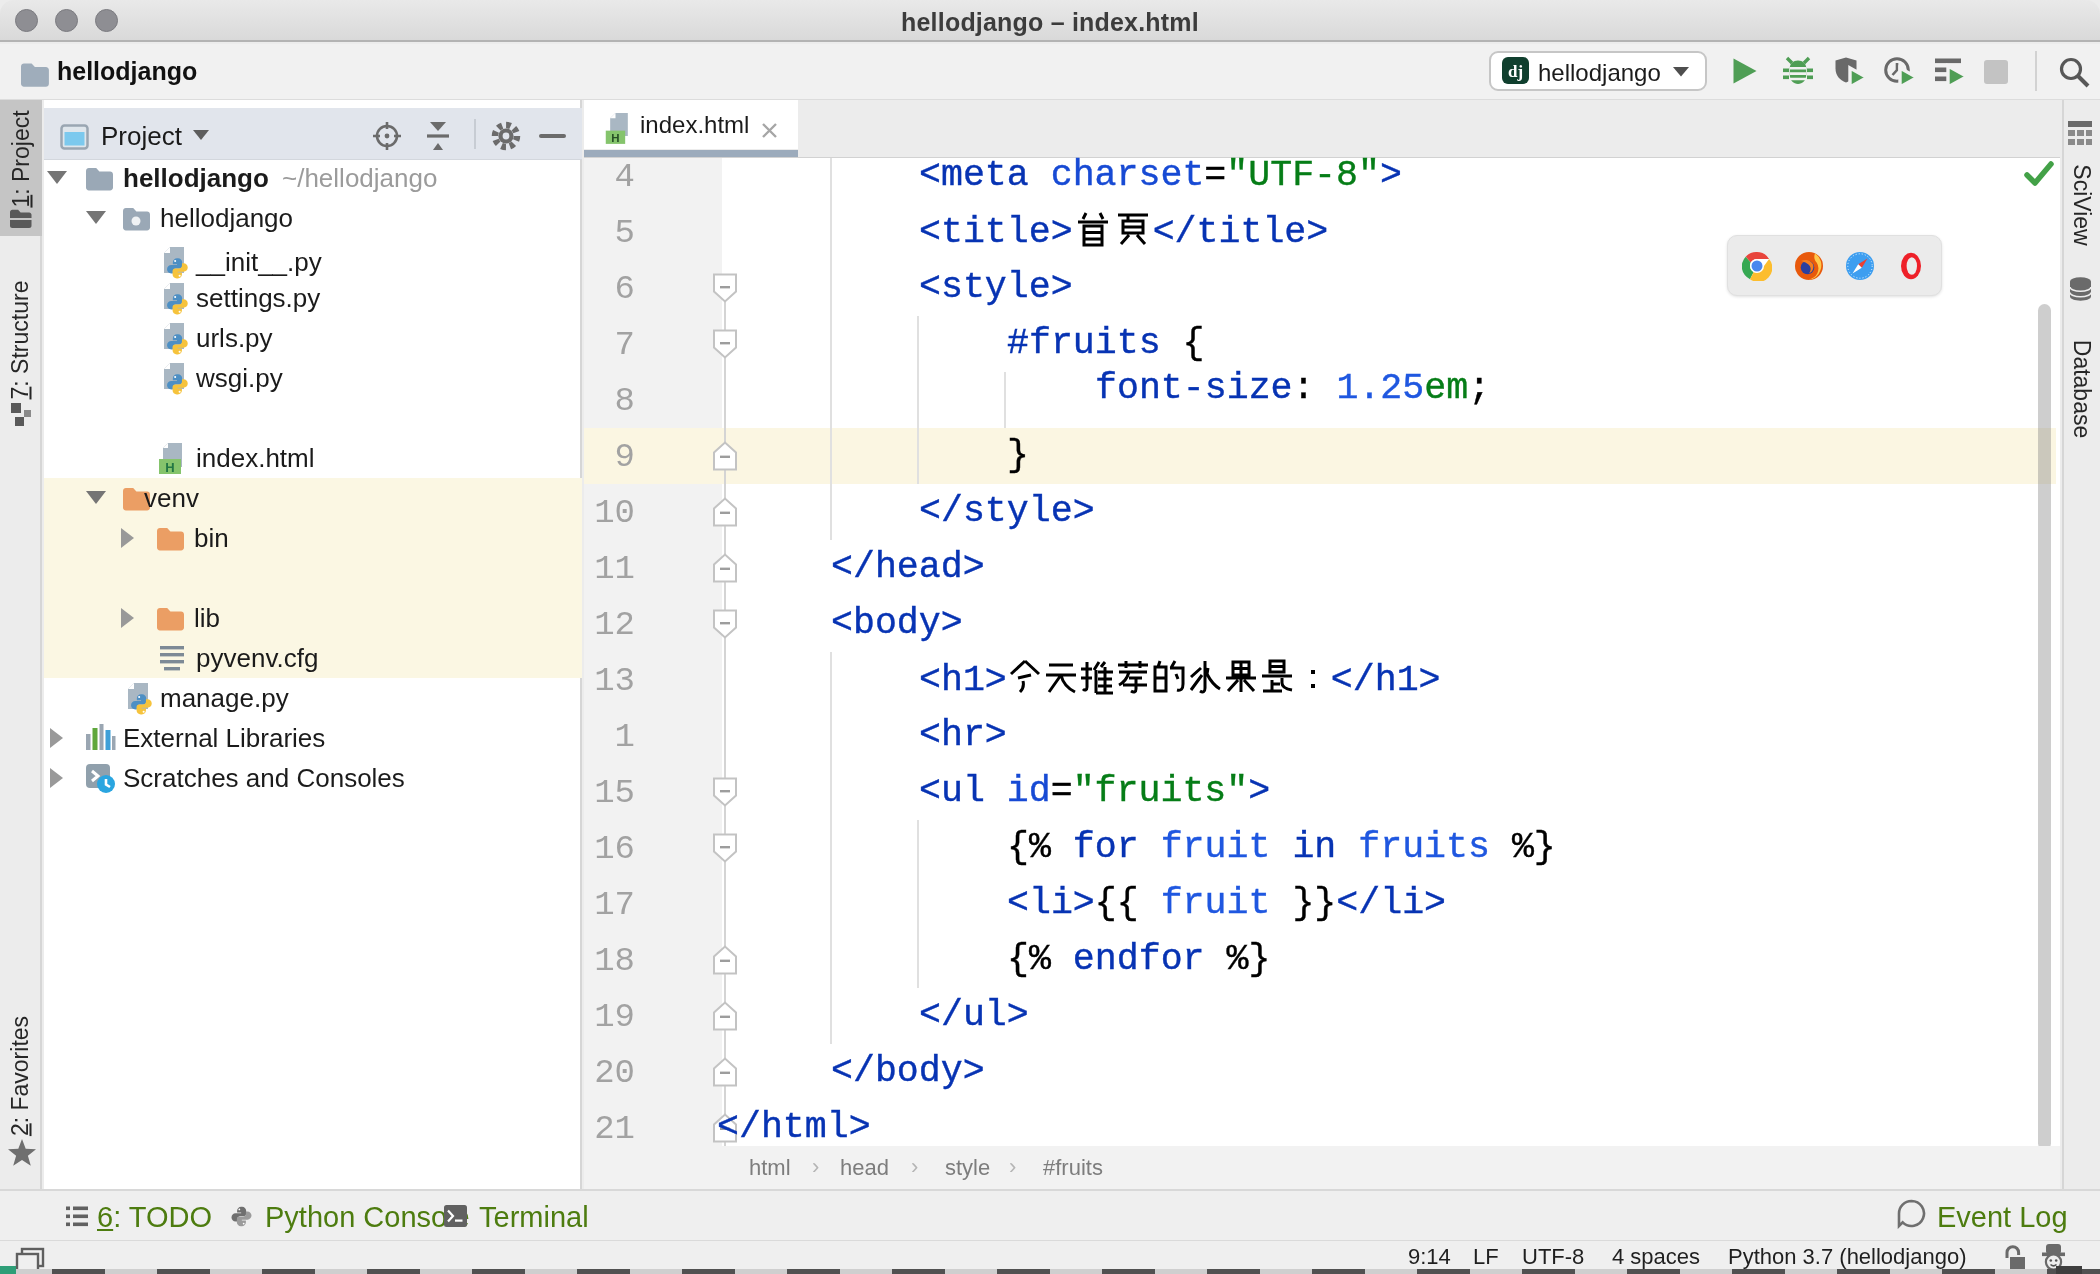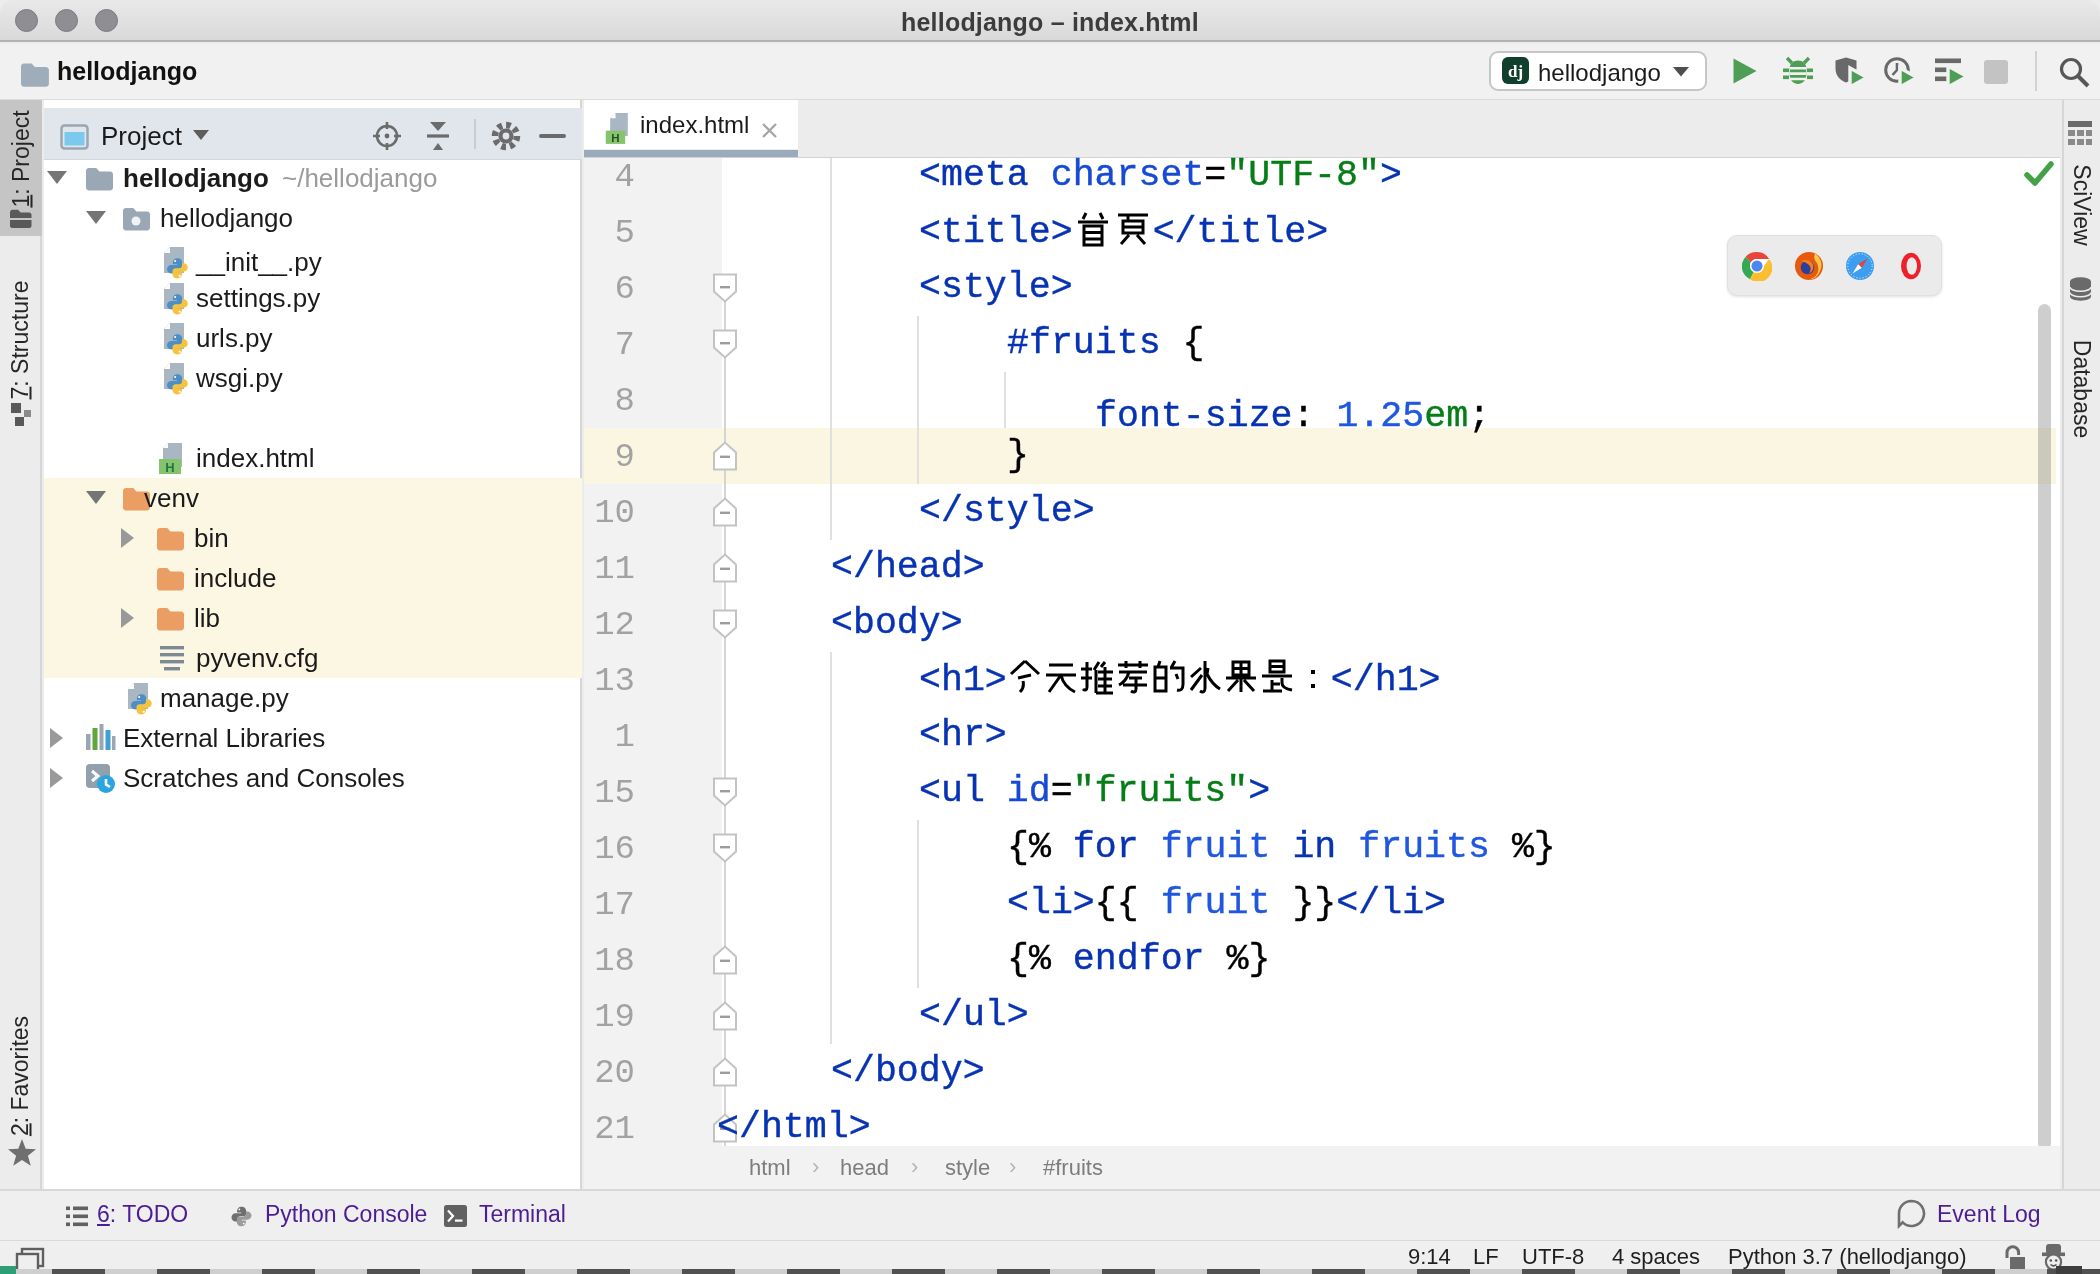--- a/index.html
+++ b/index.html
@@ -36,21 +36,21 @@
 #crow{left:0;top:328px;width:1472px;height:56px;background:#fbf6e2}
 .ln{position:absolute;width:71px;text-align:right;font-family:"Liberation Mono",monospace;font-size:34px;color:#a2a2a2}
 .cl{position:absolute;font-family:"Liberation Mono",monospace;font-size:36.6px;white-space:pre;color:#000;-webkit-text-stroke:.4px}
 .nv{color:#0733b3}.bb{color:#1f57e0}.gr{color:#067d17}.at{color:#174ad4}
 .ig{position:absolute;width:2px;background:#e0e0e0}
 #sbthumb{left:1454px;top:204px;width:13px;height:846px;background:rgba(125,125,125,.38);border-radius:7px}
 #bcrumb{left:0;top:1046px;width:1476px;height:43px;background:#f2f2f2;font-size:22px;color:#7d7d7d}
 
 #rstripe{left:2062px;top:100px;width:38px;height:1089px;background:#ececec;border-left:2px solid #d6d6d6}
 
-#botbar{left:0;top:1189px;width:2100px;height:51px;background:#efefef;border-top:2px solid #d8d8d8;font-size:23px;color:#4c1d95}
+#botbar{left:0;top:1189px;width:2100px;height:51px;background:#efefef;border-top:2px solid #d8d8d8;font-size:29px;color:#4d7c0f}
 #statusbar{left:0;top:1240px;width:2100px;height:34px;background:#efefef;border-top:1px solid #dadada;font-size:22px;color:#1f1f1f}
 #dock{left:0;top:1269px;width:2100px;height:5px;background:repeating-linear-gradient(90deg,#cfcfcf 0 52px,#515151 52px 105px)}
 .ico{position:absolute}
 </style></head>
 <body>
 <svg width="0" height="0" style="position:absolute">
 <defs>
 <symbol id="pyfile" viewBox="0 0 34 34">
   <path d="M7 8 l6-6 h14 v26 H7 z" fill="#a9b7c3"></path>
   <path d="M7 8 l6-6 v6 z" fill="#fff"></path>
@@ -228,26 +228,20 @@
         </svg>
         <span class="lbl" style="left:100px">venv</span>
       </div>
     <div class="trow" style="top:360px">
         <i class="tri col" style="left:77px"></i>
         <svg class="ico" style="left:111px;top:5px" width="30" height="30">
           <path d="M2 8c0-1.6 1.3-2.9 2.9-2.9h7.3l3.2 3.4h10.7c1.6 0 2.9 1.3 2.9 2.9v13.2c0 1.6-1.3 2.9-2.9 2.9H4.9C3.3 27.5 2 26.2 2 24.6z" fill="#eb9e64"></path>
         </svg>
         <span class="lbl" style="left:150px">bin</span>
       </div>
-    <div class="trow" style="top:400px">
-        <svg class="ico" style="left:111px;top:5px" width="30" height="30">
-          <path d="M2 8c0-1.6 1.3-2.9 2.9-2.9h7.3l3.2 3.4h10.7c1.6 0 2.9 1.3 2.9 2.9v13.2c0 1.6-1.3 2.9-2.9 2.9H4.9C3.3 27.5 2 26.2 2 24.6z" fill="#eb9e64"></path>
-        </svg>
-        <span class="lbl" style="left:150px">include</span>
-      </div>
     <div class="trow" style="top:440px">
         <i class="tri col" style="left:77px"></i>
         <svg class="ico" style="left:111px;top:5px" width="30" height="30">
           <path d="M2 8c0-1.6 1.3-2.9 2.9-2.9h7.3l3.2 3.4h10.7c1.6 0 2.9 1.3 2.9 2.9v13.2c0 1.6-1.3 2.9-2.9 2.9H4.9C3.3 27.5 2 26.2 2 24.6z" fill="#eb9e64"></path>
         </svg>
         <span class="lbl" style="left:150px">lib</span>
       </div>
     <div class="trow" style="top:480px">
         <svg class="ico" style="left:113px;top:7px" width="30" height="26">
           <rect x="3" y="1" width="24" height="3.4" fill="#7d8a96"></rect>
@@ -378,21 +372,21 @@
 <div class="ig" style="left:917px;top:820px;height:168px"></div>
 <div class="ig" style="left:1004px;top:372px;height:56px"></div>
 <div class="cl" style="left:919px;top:155px"><span class="nv">&lt;meta </span><span class="at">charset</span>=<span class="gr">"UTF-8"</span><span class="nv">&gt;</span></div>
 <div class="cl" style="left:919px;top:211px"><span class="nv">&lt;title&gt;</span><svg width="40" height="36" viewBox="0 0 36 36" style="vertical-align:-5px" fill="none" stroke="#000" stroke-width="3">
           <path d="M11 2 L8 8 M25 2 L28 8 M3 11 H33 M9 15 H27 V34 H9 Z M9 21.5 H27 M9 28 H27"></path>
         </svg><svg width="40" height="36" viewBox="0 0 36 36" style="vertical-align:-5px" fill="none" stroke="#000" stroke-width="3">
           <path d="M3 4 H33 M13 4 V10 M8 10 H28 V22 H8 Z M8 16 H28 M14 24 L6 33 M22 24 L30 33"></path>
         </svg><span class="nv">&lt;/title&gt;</span></div>
 <div class="cl" style="left:919px;top:267px"><span class="nv">&lt;style&gt;</span></div>
 <div class="cl" style="left:1007px;top:323px"><span class="nv">#fruits</span> {</div>
-<div class="cl" style="left:1095px;top:396px"><span class="nv">font-size</span>: <span class="bb">1.25</span><span class="gr">em</span>;</div>
+<div class="cl" style="left:1095px;top:368px"><span class="nv">font-size</span>: <span class="bb">1.25</span><span class="gr">em</span>;</div>
 <div class="cl" style="left:1007px;top:435px">}</div>
 <div class="cl" style="left:919px;top:491px"><span class="nv">&lt;/style&gt;</span></div>
 <div class="cl" style="left:831px;top:547px"><span class="nv">&lt;/head&gt;</span></div>
 <div class="cl" style="left:831px;top:603px"><span class="nv">&lt;body&gt;</span></div>
 <div class="cl" style="left:919px;top:659px"><span class="nv">&lt;h1&gt;</span><svg width="36" height="36" viewBox="0 0 36 36" style="vertical-align:-5px" fill="none" stroke="#000" stroke-width="3">
           <path d="M18 2 L4 15 M18 2 L32 15 M11 19 L24 16 M16 22 C17 26 16 30 13 33"></path>
         </svg><svg width="36" height="36" viewBox="0 0 36 36" style="vertical-align:-5px" fill="none" stroke="#000" stroke-width="3">
           <path d="M6 6 H30 M3 16 H33 M18 16 L6 33 M18 16 C20 25 26 30 32 33"></path>
         </svg><svg width="36" height="36" viewBox="0 0 36 36" style="vertical-align:-5px" fill="none" stroke="#000" stroke-width="3">
           <path d="M8 3 V28 C8 31 6 32 4 30 M2 10 H13 M2 19 H13 M20 3 L15 11 M17 11 V34 M26 8 V34 M26 3 L22 8 M19 13 H34 M19 20 H33 M19 27 H33 M17 34 H34"></path>

